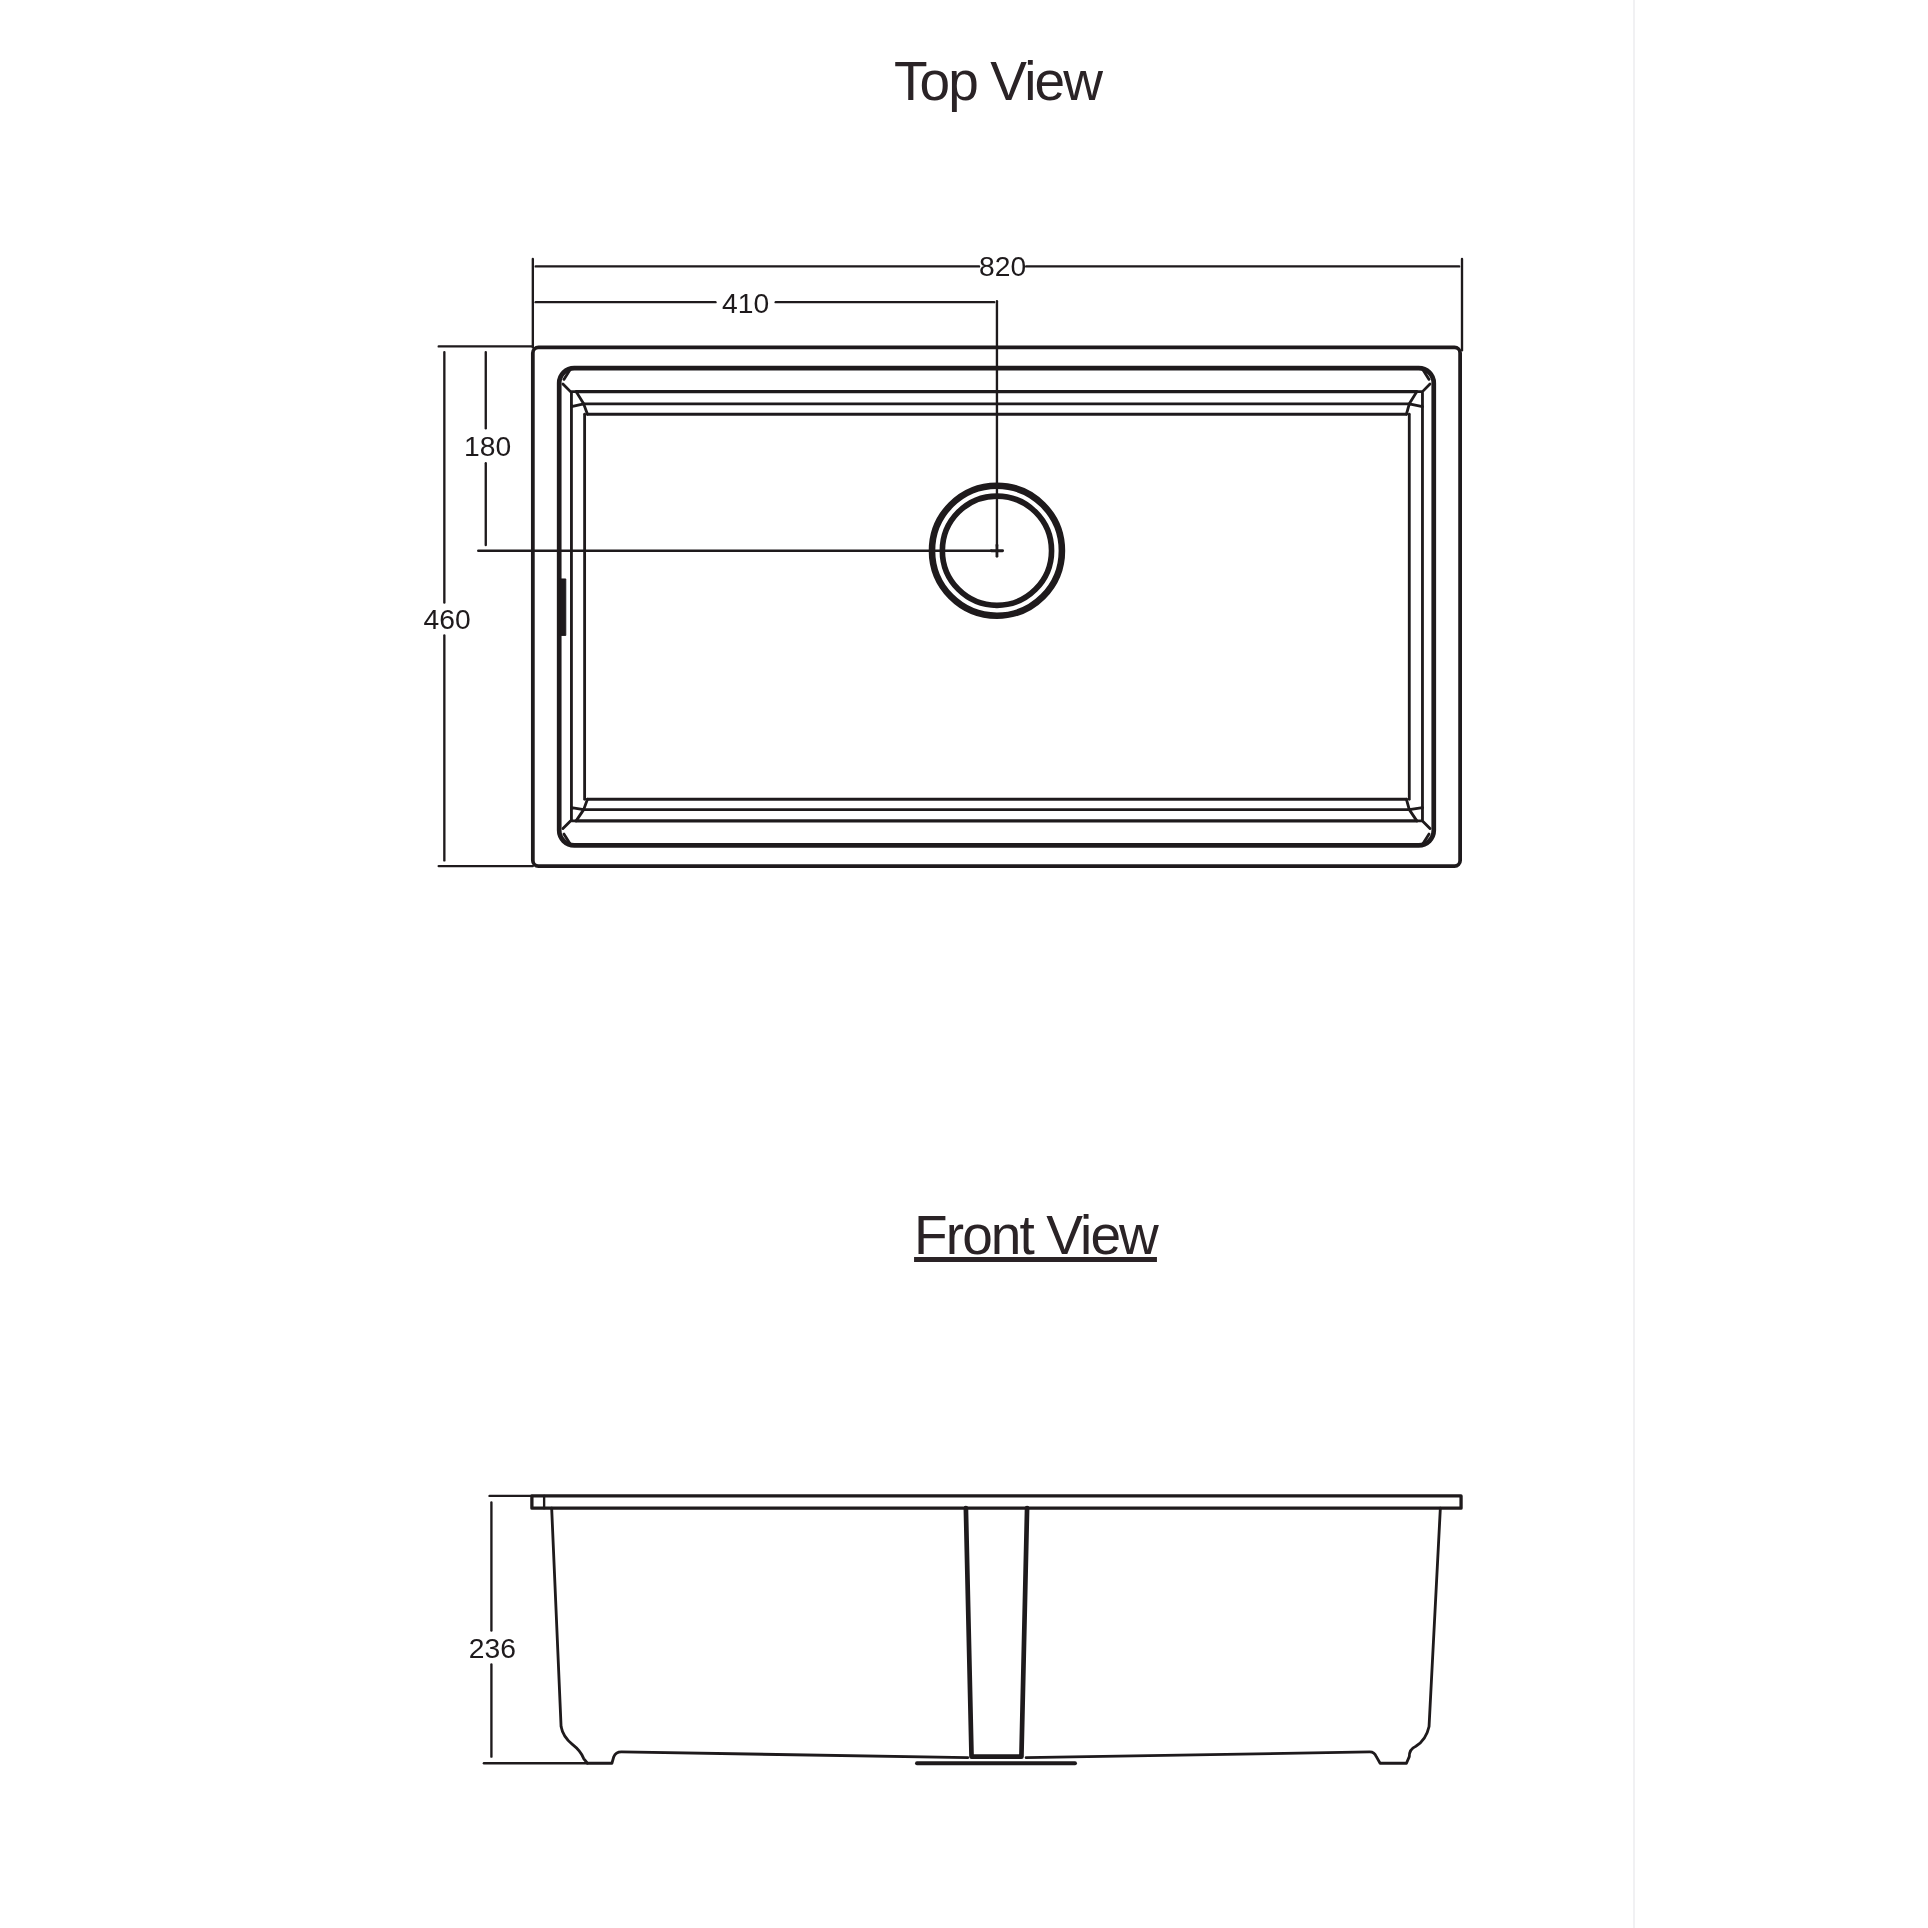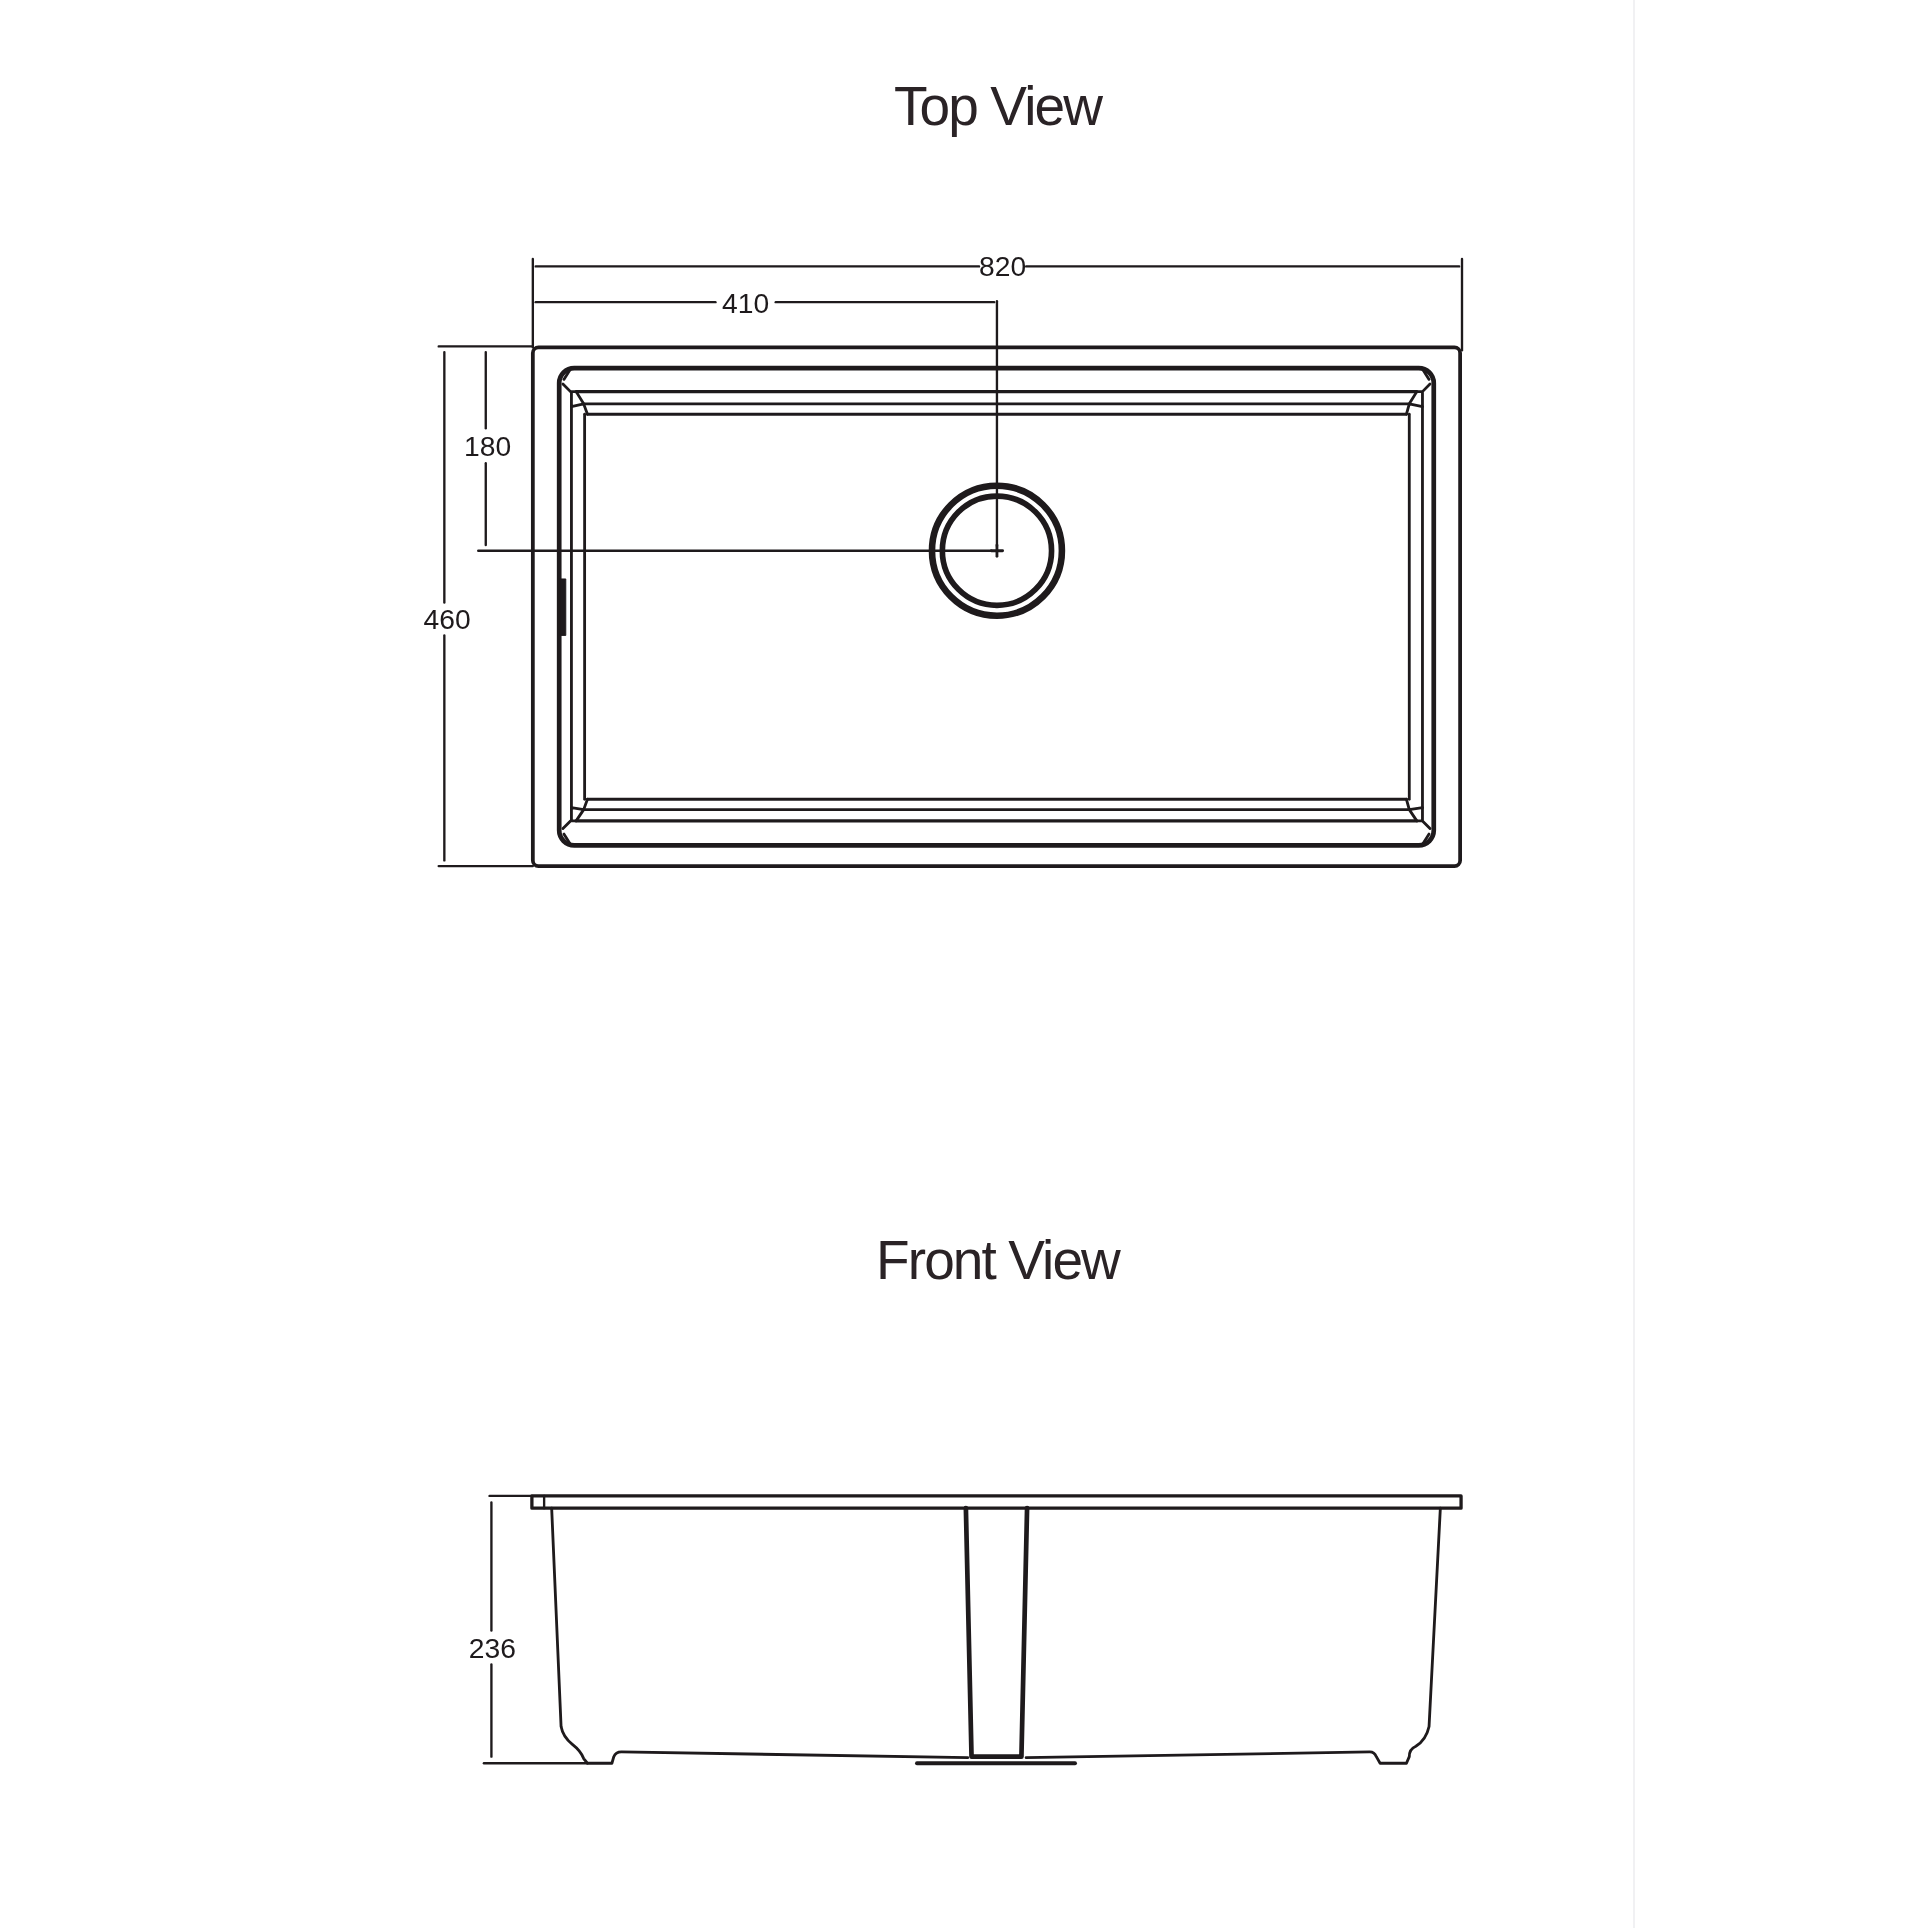--- a/index.html
+++ b/index.html
@@ -1,23 +1,23 @@
 <!DOCTYPE html>
 <html style="font-size:15px"><head>
   <meta charset="utf-8">
   <style>
     html, body { margin: 0; padding: 0; background: #ffffff; }
     body { width: 1928px; height: 1928px; position: relative; overflow: hidden; }
     .panel-edge { position: absolute; left: 1633px; top: 0; width: 1.9px; height: 1928px; background: #f1f1f3; }
     .view-title {
       position: absolute; font-family: "Liberation Sans", sans-serif; font-weight: normal;
-      color: #2a2326; font-size: 55px; letter-spacing: -1.9px; text-align: center; width: 565px; margin-top: 25px;
+      color: #2a2326; font-size: 55px; letter-spacing: -1.9px; text-align: center; width: 565px;
     }
     #title-top { left: 715px; top: 49px; }
-    #title-front { left: 715px; top: 1203px; }
+    #title-front { left: 753px; top: 1203px; text-decoration: underline; }
     svg#drawing { position: absolute; left: 0; top: 0; }
     .dim-label { font-family: "Liberation Sans", sans-serif; font-size: 30px; fill: #1e1a1c; }
   </style>
 </head>
 <body>
 
 <div class="panel-edge"></div>
 
 <div id="title-top" class="view-title">Top View</div>
 <div id="title-front" class="view-title">Front View</div>

